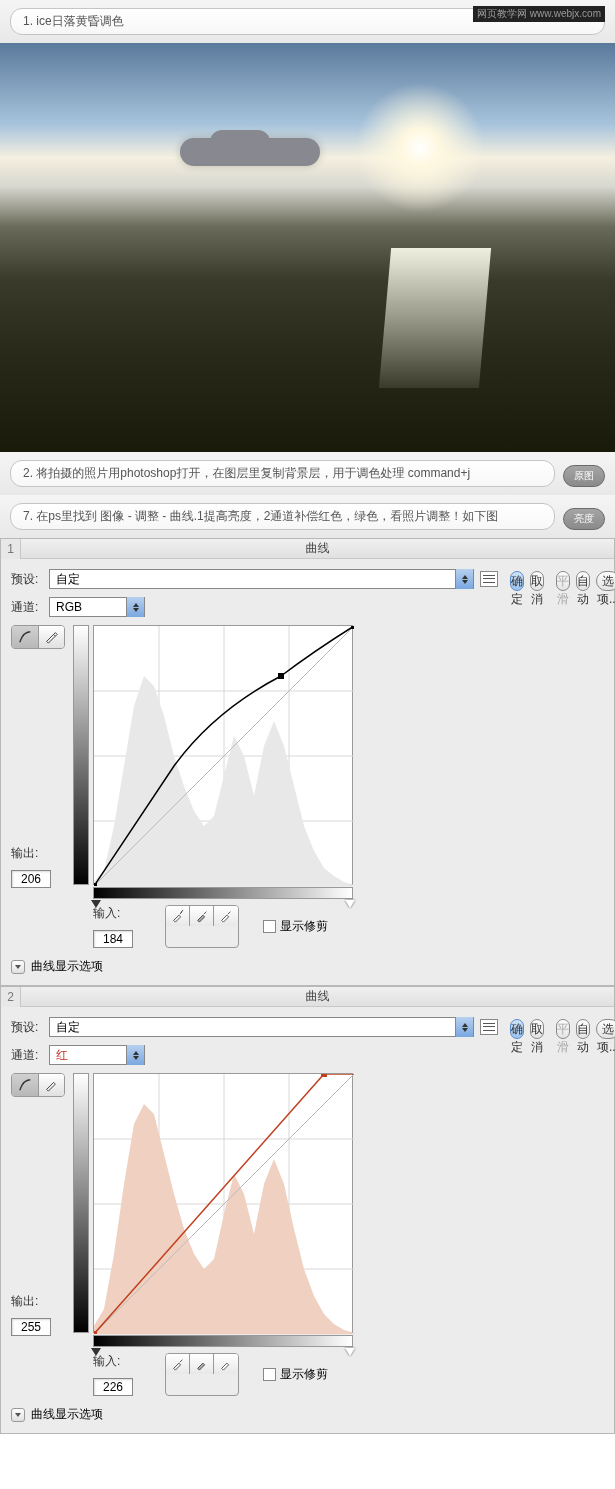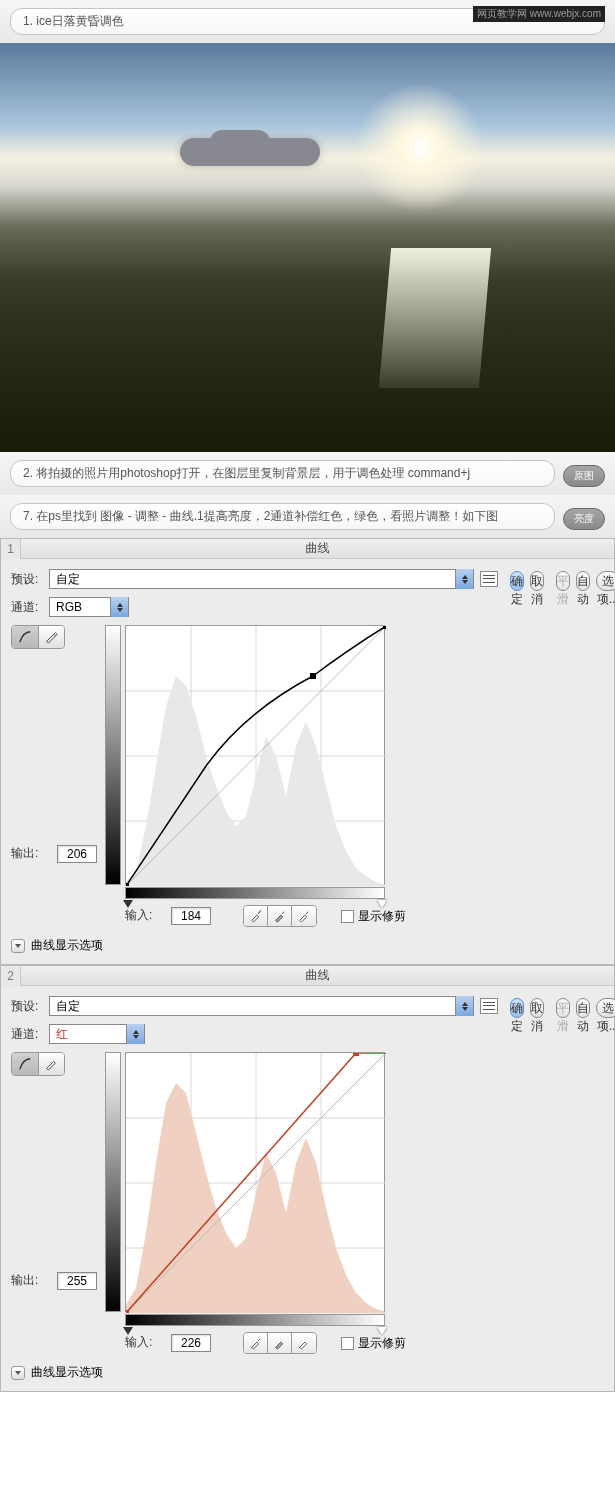--- a/index.html
+++ b/index.html
@@ -37,22 +37,22 @@
 .graph{width:260px;height:260px;background:#fff;border:1px solid #999;position:relative}
 .grid line{stroke:#d8d8d8;stroke-width:1}
 .hist{fill:#e8e8e8}
 .hist.red{fill:#f0d0c0}
 .curve-line{stroke:#000;stroke-width:1.5;fill:none}
 .curve-line.red{stroke:#c04020}
 .diag{stroke:#bbb;stroke-width:1}
 .pt{fill:#000}
 .hbar{width:260px;height:12px;background:linear-gradient(to right,#000,#fff);border:1px solid #999;margin-left:20px;margin-top:2px;position:relative}
 .slider{position:absolute;width:0;height:0;border-left:5px solid transparent;border-right:5px solid transparent;border-top:8px solid #333;top:12px}
-.io-row{display:flex;align-items:center;gap:6px;margin-top:6px}
-.io-col{display:flex;flex-direction:row;gap:14px}
+.io-row{display:flex;gap:6px;margin-top:6px}
+.io-col{display:flex;flex-direction:column;gap:8px}
 .num-in{width:40px;height:18px;border:1px solid #888;background:#fff;text-align:center;box-shadow:inset 1px 1px 2px rgba(0,0,0,.15)}
 .droppers{display:flex;border:1px solid #999;border-radius:4px;overflow:hidden}
 .dropper{width:24px;height:20px;display:flex;align-items:center;justify-content:center;background:linear-gradient(#fff,#e8e8e8);border-right:1px solid #999}
 .dropper:last-child{border-right:none}
 .chk{display:flex;align-items:center;gap:4px}
 .chk-box{width:13px;height:13px;border:1px solid #888;background:#fff;display:flex;align-items:center;justify-content:center}
 .chk-box.on::after{content:"✓";color:#2060c0;font-size:11px;font-weight:bold}
 .expand{display:flex;align-items:center;gap:6px;margin-top:10px}
 .exp-btn{width:14px;height:14px;border:1px solid #999;background:linear-gradient(#fff,#e0e0e0);border-radius:3px;display:flex;align-items:center;justify-content:center}
 .panel-right{width:94px;display:flex;gap:6px;padding-top:2px}
@@ -102,21 +102,21 @@
             </div>
         </div>
         <div class="menu-ic">
             <span></span>
             <span></span>
             <span></span>
           </div>
       </div>
       <div class="row">
         <span class="lbl">通道:</span>
-        <div class="select" style="width:80px">
+        <div class="select" style="width:96px">
           <span class="select-txt">RGB</span>
           <div class="select-btn">
               <div class="tri-up"></div>
               <div class="tri-dn"></div>
             </div>
         </div>
       </div>
       <div style="display:flex;gap:8px">
         <div>
           <div class="tool-btns">

